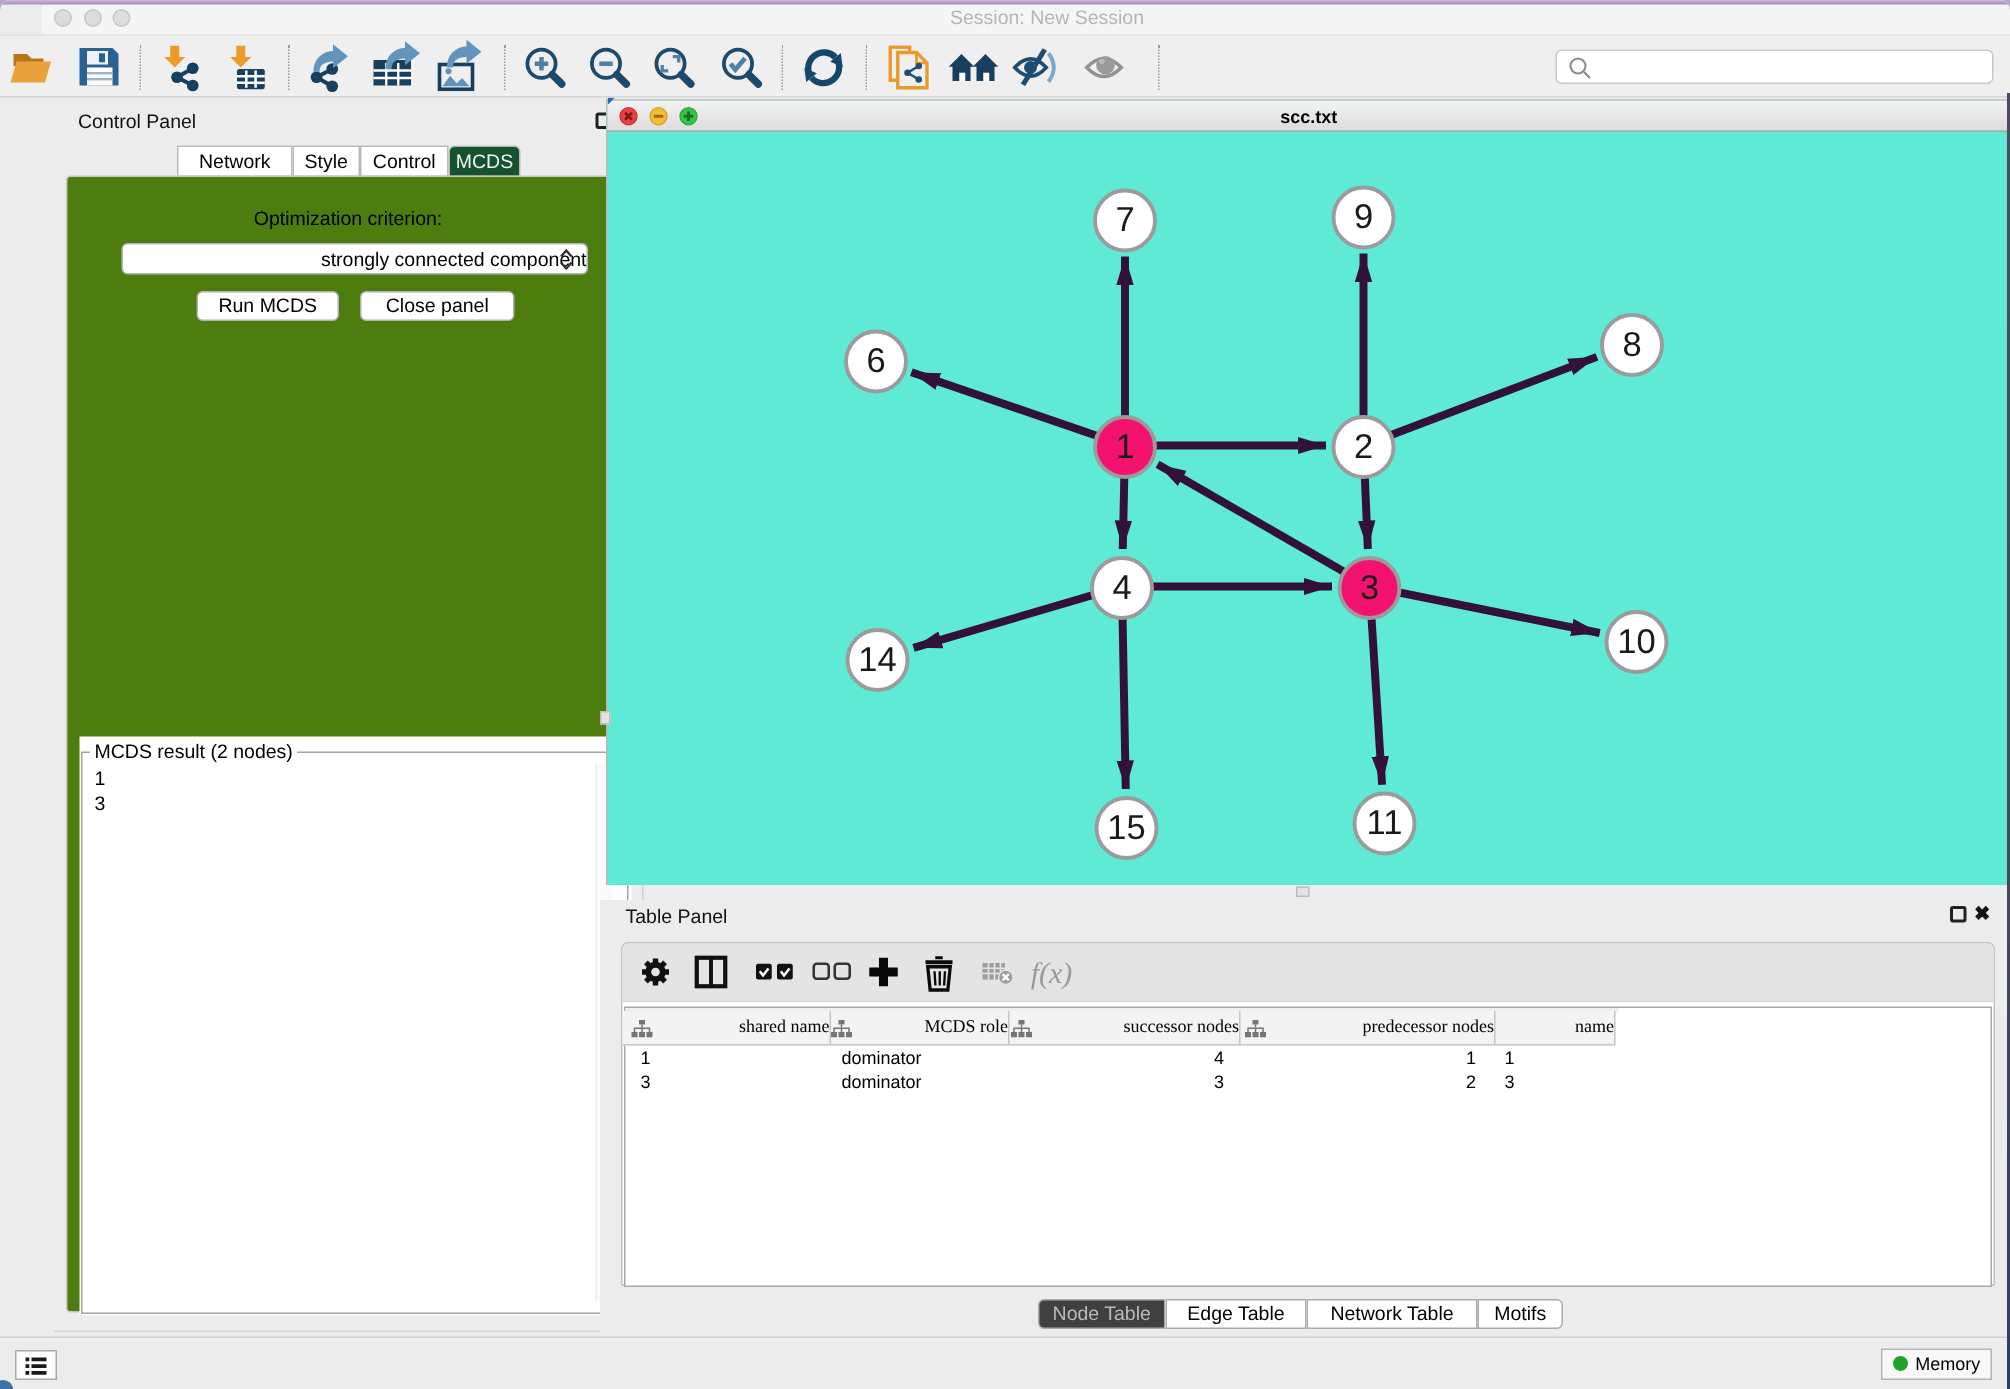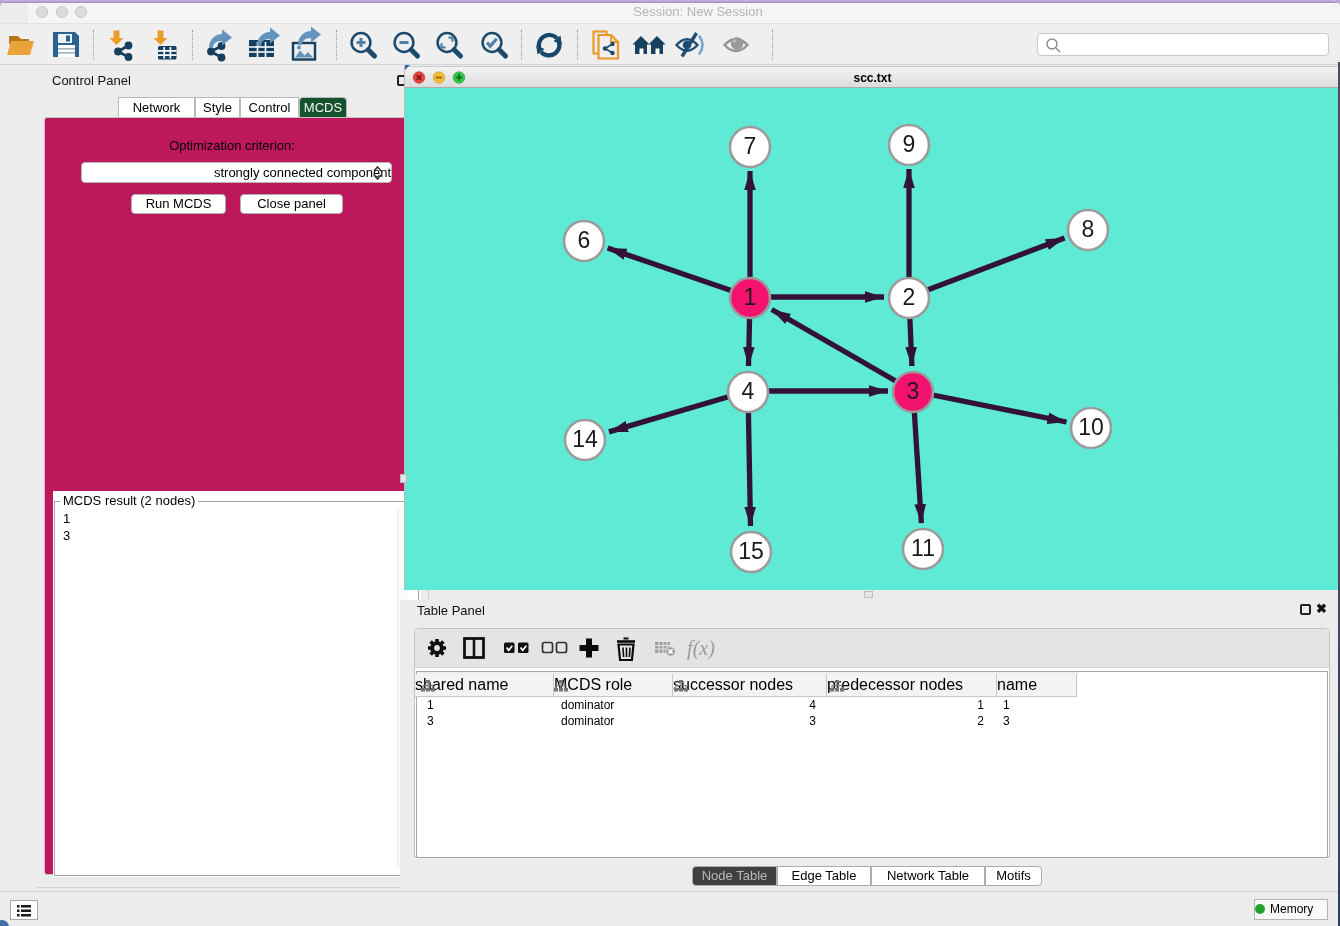--- a/index.html
+++ b/index.html
@@ -11,47 +11,47 @@
 .tsep { position:absolute; top:6px; height:30px; width:1px; border-left:1px dotted #9a9a9a; }
 #searchbox { position:absolute; left:1037px; top:9px; width:292px; height:23px; background:#fff; border:1px solid #c9c9c9; border-radius:4px; }
 
 #cpanel { position:absolute; left:0; top:66px; width:393px; height:822px; background:#ececec; border-right:1px solid #cfcfcf; border-bottom:1px solid #d4d4d4;margin-left:36px; }
 #cphead { position:absolute; left:0; top:0; width:100%; height:29px; }
 #cphead span { position:absolute; left:16px; top:7px; font-size:13px; color:#111; }
 .floatic { position:absolute; top:9px; width:11px; height:11px; border:2px solid #222; border-radius:2px; }
 .closeic { position:absolute; top:6px; font-size:13px; font-weight:bold; color:#111; }
 #cptabs { position:absolute; left:82px; top:31px; height:21px; }
 .cptab { position:absolute; top:0; height:21px; background:#fff; border:1px solid #b9b9b9; font-size:13px; color:#000; text-align:center; line-height:19px; }
-#cpbody { position:absolute; left:8px; top:51px; width:376px; height:758px; background:#be185d; border:1px solid #c4c4c4; border-radius:3px; }
+#cpbody { position:absolute; left:8px; top:51px; width:376px; height:758px; background:#4d7c0f; border:1px solid #c4c4c4; border-radius:3px; }
 #optlabel { position:absolute; left:0; top:20px; width:100%; text-align:center; font-size:13px; color:#000; }
 #dropdown { position:absolute; left:36px; top:44px; width:311px; height:21px; background:#fff; border:1px solid #b5b5b5; border-radius:4px; font-size:13px; line-height:19px; padding-left:27px; color:#000;text-align:right; }
 .btn { position:absolute; top:76px; height:20px; background:#fff; border:1px solid #b0b0b0; border-radius:4px; font-size:13px; text-align:center; line-height:18px; color:#000; }
 #fieldwrap { position:absolute; left:8px; top:373px; width:368px; height:386px; background:#fff; }
 #fieldset { position:absolute; left:1px; top:10px; width:365px; height:375px; border:1px solid #a3a3a3; }
 #fieldset legend { position:absolute; top:-9px; left:5px; background:#fff; font-size:13px; padding:0 3px; color:#000; }
 #fstext { position:absolute; left:1px; top:7px; right:1px; bottom:8px; background:#fff; font-size:13px; color:#000; line-height:17px; padding:1px 0 0 7px; }
 #fstext .sb { position:absolute; right:9px; top:0; bottom:0; width:11px; background:#fafafa; border-left:1px solid #ececec; }
 
 #netwin { position:absolute; left:404px; top:66px; width:936px; height:524px; background:#5eead4; border-left:1px solid #b9b9b9; }
 #nettitle { position:absolute; left:0; top:0; width:100%; height:22px; background:linear-gradient(#f3f3f3,#dcdcdc); border-bottom:1px solid #ababab; border-top:1px solid #c9c9c9; }
 #netname { position:absolute; top:4px; width:100%; text-align:center; font-size:12px; color:#000; font-weight:bold; }
 
 #tpanel { position:absolute; left:400px; top:600px; width:940px; height:292px; background:#ececec; }
 #tphead span { position:absolute; left:17px; top:3px; font-size:13px; color:#111; }
 #tcontainer { position:absolute; left:14px; top:28px; width:916px; height:229px; background:#fff; border:1px solid #c2c2c2; border-radius:5px 5px 0 0; }
 #ttoolbar { position:absolute; left:0; top:0; width:100%; height:39px; background:#e4e4e4; border-bottom:1px solid #cfcfcf; border-radius:5px 5px 0 0; }
 #thead { position:absolute; left:0; top:45px; z-index:2; width:662px; height:23px; background:#f3f3f3; border-bottom:1px solid #c6c6c6; }
-.thcell { position:absolute; top:0; height:22px; border-right:1px solid #c6c6c6; font-size:16px; color:#000; text-align:left; line-height:21px; }
+.thcell { position:absolute; top:0; height:22px; border-right:1px solid #c6c6c6; font-size:12px; color:#000; text-align:right; line-height:21px;font-family:Liberation Serif, serif; }
 .trow { position:absolute; font-size:12px; color:#000; height:16px; line-height:16px; }
 #ttabs { position:absolute; left:292px; top:266px; height:20px; }
 .ttab { position:absolute; top:0; height:20px; background:#fff; border:1px solid #acacac; font-size:13px; text-align:center; line-height:18px; color:#000; }
 
 #statusbar { position:absolute; left:0; top:891px; width:1340px; height:34px; background:#ececec; border-top:1px solid #cfcfcf; }
 #listbtn { position:absolute; left:10px; top:8px; width:28px; height:20px; background:#fdfdfd; border:1.5px solid #a9a9a9; }
-#membtn { position:absolute; left:1254px; top:7px; width:74px; height:21px; background:#f8f8f8; border:1px solid #b4b4b4; font-size:12px; line-height:19px; text-align:left; color:#000; }
+#membtn { position:absolute; left:1254px; top:7px; width:74px; height:21px; background:#f8f8f8; border:1px solid #b4b4b4; font-size:12px; line-height:19px; text-align:center; color:#000; }
 </style></head>
 <body>
 <div id="win">
 <div style="position:absolute;left:0;top:0;width:1340px;height:2.5px;background:linear-gradient(#cdb7de,#a887c6);z-index:50"></div>
   <div id="titlebar">
     <div class="light" style="left:8px"></div>
     <div class="light" style="left:28px"></div>
     <div class="light" style="left:47px"></div>
     <div id="title">Session: New Session</div>
   </div>

